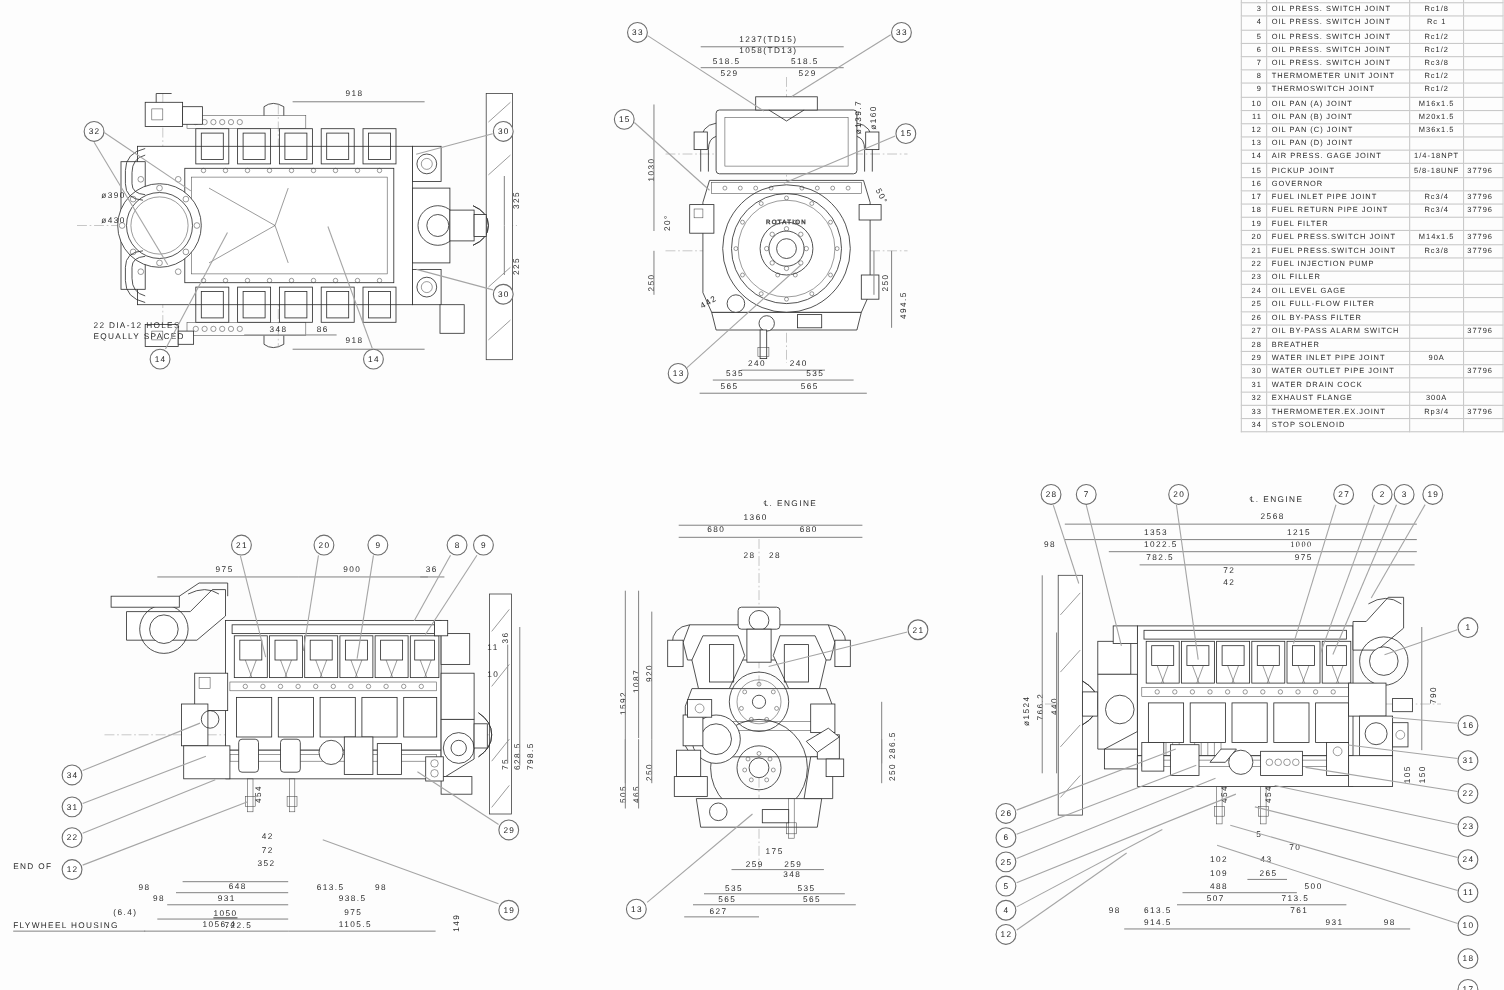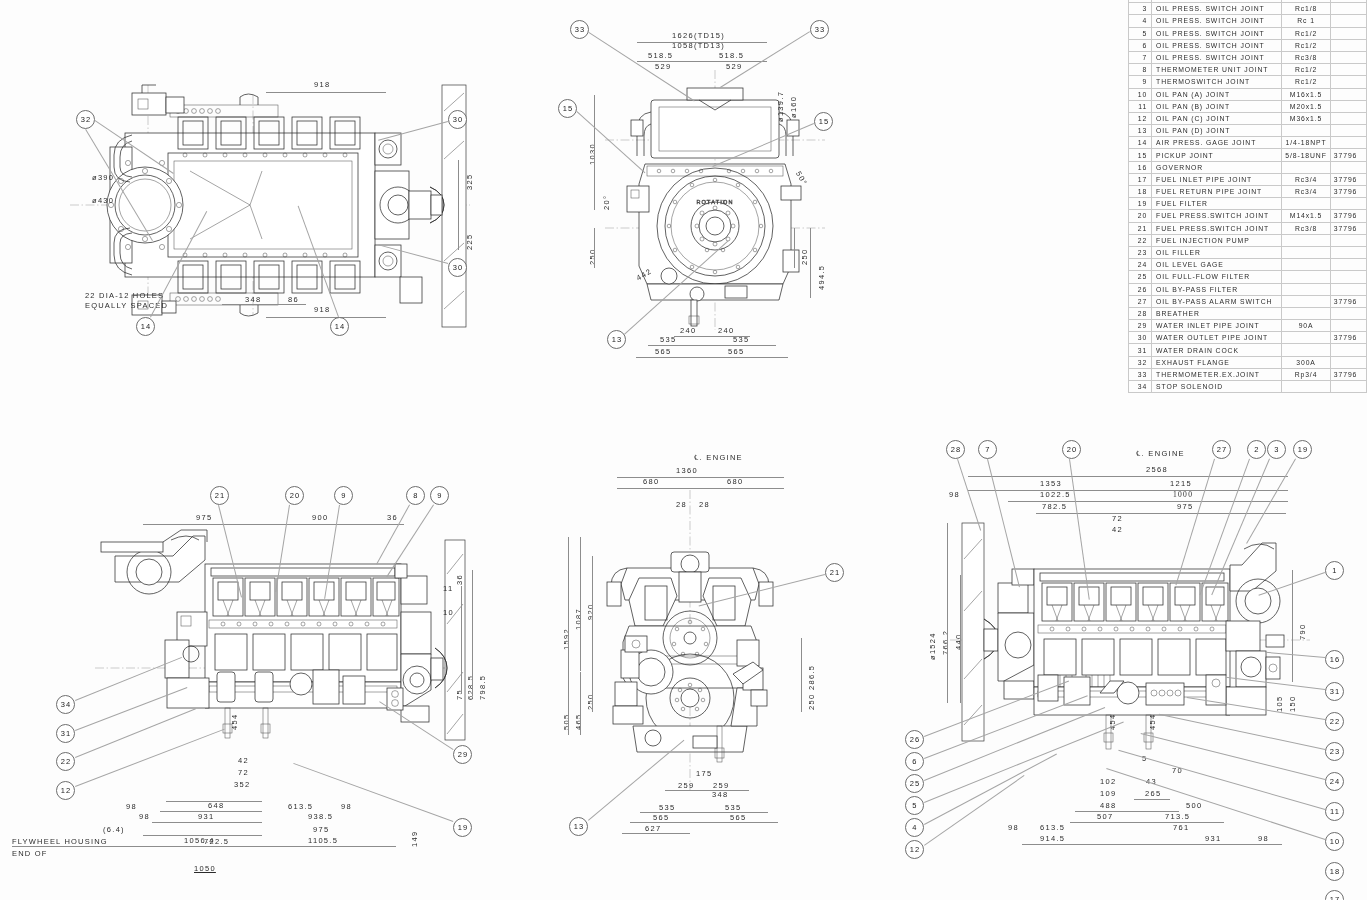--- a/index.html
+++ b/index.html
@@ -378,21 +378,21 @@
 
       <path class="ln-f" d="M22 204 L158 204 L154 220 L26 220 Z"></path>
       <circle class="ln-f" cx="44" cy="196" r="8"></circle>
       <circle class="ln-f" cx="72" cy="214" r="7"></circle>
       <rect class="ln-f" x="66" y="220" width="6" height="26"></rect>
       <rect class="ln-t" x="64" y="236" width="10" height="8"></rect>
       <rect class="ln-f" x="100" y="206" width="22" height="12"></rect>
     </svg>
   </div>
 
-  <div class="dimtext" style="left:672px; top:31px;">1626(TD15)</div>
+  <div class="dimtext" style="left:672px; top:31px;">1237(TD15)</div>
   <div class="dimline" style="left:637px; top:42px; width:130px;"></div>
   <div class="dimtext" style="left:672px; top:41px;">1058(TD13)</div>
   <div class="dimtext" style="left:648px; top:51px;">518.5</div>
   <div class="dimtext" style="left:719px; top:51px;">518.5</div>
   <div class="dimline" style="left:637px; top:61px; width:130px;"></div>
   <div class="dimtext" style="left:655px; top:62px;">529</div>
   <div class="dimtext" style="left:726px; top:62px;">529</div>
   <div class="dimtext vert" style="left:588px; top:165px;">1030</div>
   <div class="dimline v" style="left:594px; top:95px; height:115px;"></div>
   <div class="dimtext vert" style="left:588px; top:265px;">250</div>
@@ -547,32 +547,32 @@
   <div class="dimtext" style="left:204px; top:837px;">722.5</div>
   <div class="dimline" style="left:166px; top:801px; width:96px;"></div>
   <div class="dimtext" style="left:208px; top:801px;">648</div>
   <div class="dimline" style="left:160px; top:811px; width:102px;"></div>
   <div class="dimtext" style="left:288px; top:802px;">613.5</div>
   <div class="dimtext" style="left:341px; top:802px;">98</div>
   <div class="dimtext" style="left:139px; top:812px;">98</div>
   <div class="dimtext" style="left:198px; top:812px;">931</div>
   <div class="dimline" style="left:152px; top:822px; width:110px;"></div>
   <div class="dimtext" style="left:308px; top:812px;">938.5</div>
-  <div class="dimtext" style="left:194px; top:864px;text-decoration:underline;">1050</div>
+  <div class="dimtext" style="left:194px; top:826px;text-decoration:underline;">1050</div>
   <div class="dimline" style="left:143px; top:835px; width:119px;"></div>
   <div class="dimtext" style="left:313px; top:825px;">975</div>
   <div class="dimtext" style="left:184px; top:836px;">1056.4</div>
   <div class="dimline" style="left:131px; top:846px; width:131px;"></div>
   <div class="dimtext" style="left:308px; top:836px;">1105.5</div>
   <div class="dimline" style="left:262px; top:846px; width:134px;"></div>
   <div class="dimtext" style="left:103px; top:825px;">(6.4)</div>
   <div class="dimtext vert" style="left:410px; top:847px;">149</div>
   <div class="dimtext" style="left:126px; top:802px;">98</div>
 
-  <div class="note" style="left:12px; top:849px;">END OF</div>
+  <div class="note" style="left:12px; top:783px;">END OF</div>
   <div class="note" style="left:12px; top:837px;">FLYWHEEL HOUSING</div>
   <div class="dimline" style="left:12px; top:846px; width:120px;"></div>
 
   <div class="balloon" style="left:210px; top:486px;">21</div>
   <div class="leader" style="left:219px; top:505px; width:95px; transform:rotate(76deg);"></div>
   <div class="balloon" style="left:285px; top:486px;">20</div>
   <div class="leader" style="left:290px; top:505px; width:88px; transform:rotate(99deg);"></div>
   <div class="balloon" style="left:334px; top:486px;">9</div>
   <div class="leader" style="left:340px; top:505px; width:95px; transform:rotate(99deg);"></div>
   <div class="balloon" style="left:406px; top:486px;">8</div>

